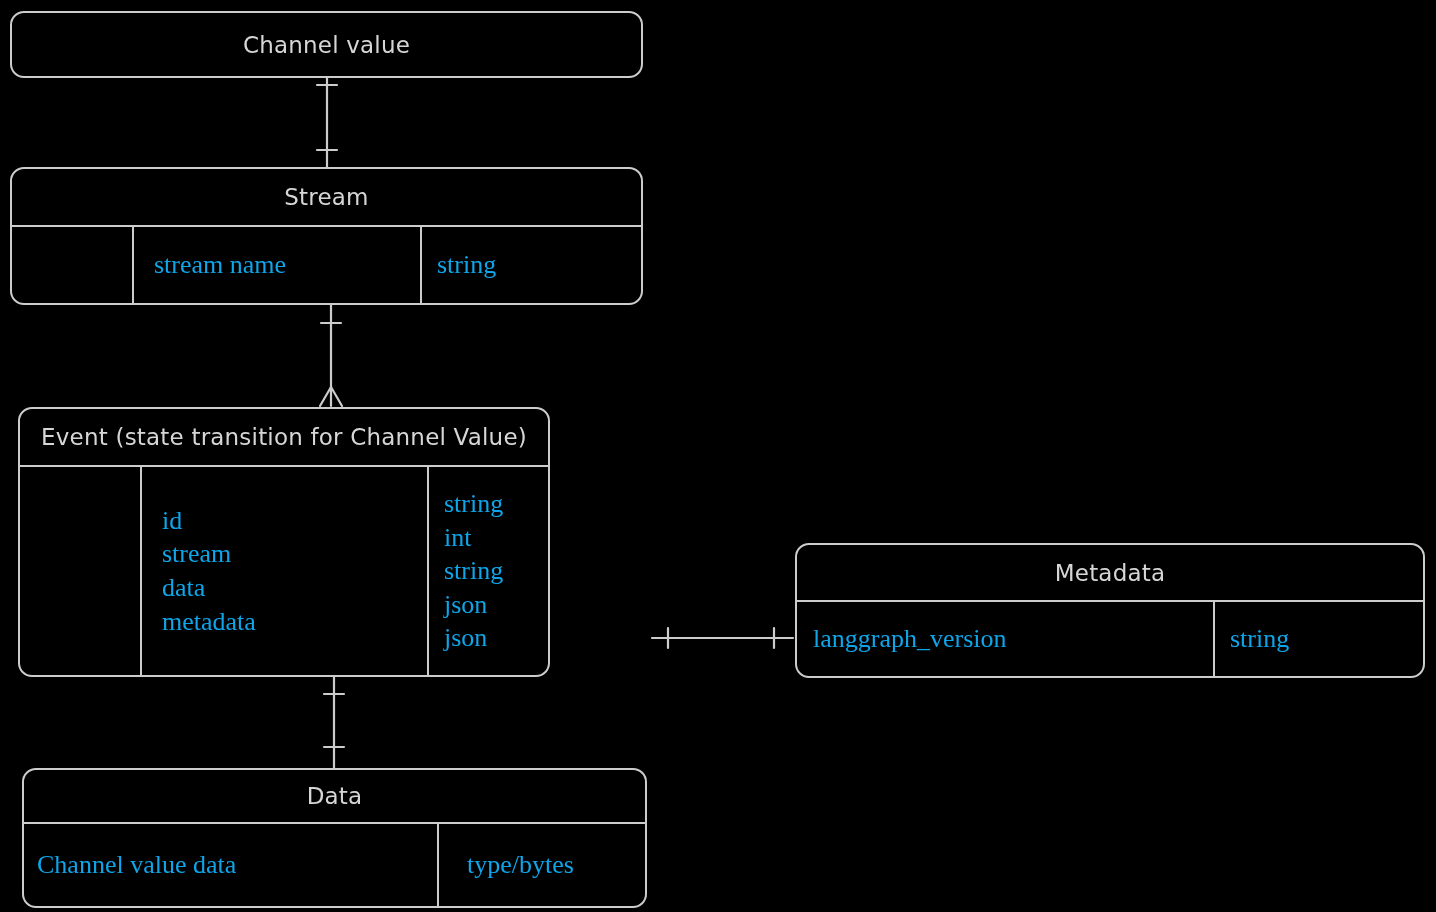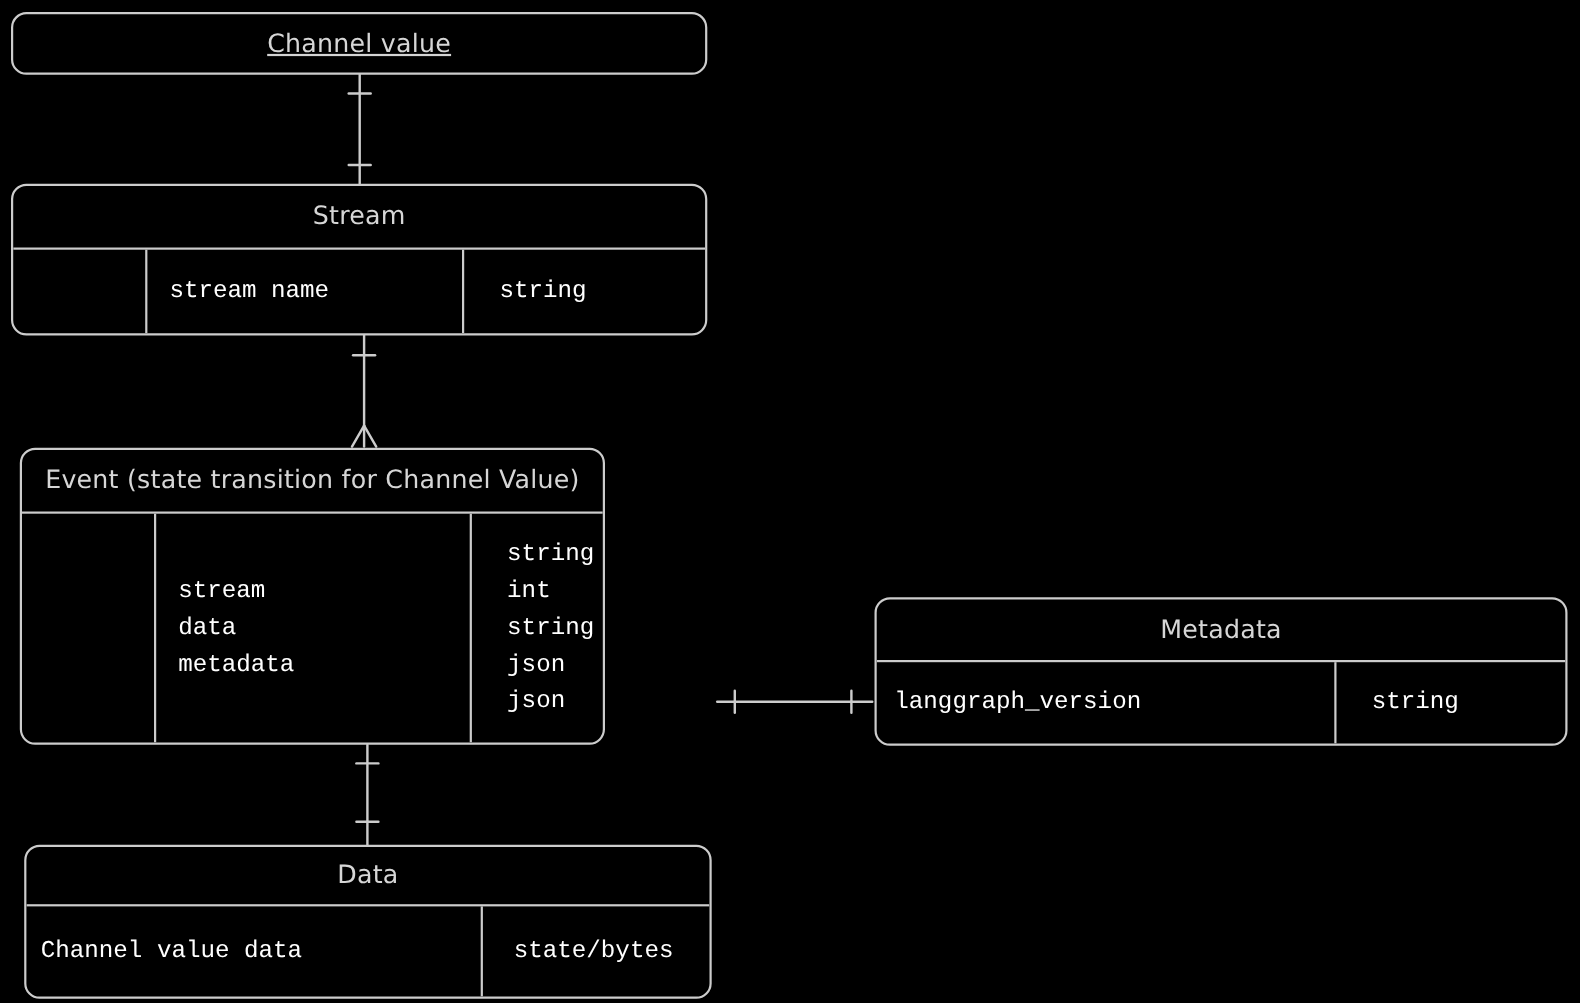--- a/index.html
+++ b/index.html
@@ -62,28 +62,28 @@
   .cell {
     box-sizing: border-box;
     display: flex;
     flex-direction: column;
     justify-content: center;
   }
   .cell + .cell {
     border-left: 2px solid #cccccc;
   }
   .attr-text {
-    font-family: Liberation Mono, monospace;
-    font-size: 22px;
+    font-family: Liberation Serif, serif;
+    font-size: 26px;
     line-height: 33.6px;
-    color: #ffffff;
+    color: #0ea5e9;
     white-space: nowrap;
   }
   .name-cell { padding-left: 20px; }
-  .type-cell { padding-left: 32px; }
+  .type-cell { padding-left: 15px; }
 </style>
 </head>
 <body>
 
 <div class="canvas">
 
   <svg class="connectors" width="1436" height="912" viewBox="0 0 1436 912">
 
     <g>
       <line x1="327" y1="67" x2="327" y2="167"></line>
@@ -105,21 +105,21 @@
       <line x1="774" y1="628" x2="774" y2="648"></line>
     </g>
 
     <g>
       <line x1="334" y1="677" x2="334" y2="768"></line>
       <line x1="324" y1="694" x2="344" y2="694"></line>
       <line x1="324" y1="747" x2="344" y2="747"></line>
     </g>
   </svg>
 
-  <div class="entity" style="left:10px; top:11px; width:633px; height:57px;text-decoration:underline;">
+  <div class="entity" style="left:10px; top:11px; width:633px; height:67px;">
     <div class="entity-title title-only">
       <span>Channel value</span>
     </div>
   </div>
 
   <div class="entity" style="left:10px; top:167px; width:633px; height:138px;">
     <div class="entity-title has-body" style="height:56px;">
       <span>Stream</span>
     </div>
     <div class="entity-body">
@@ -133,20 +133,21 @@
     </div>
   </div>
 
   <div class="entity" style="left:18px; top:407px; width:532px; height:270px;">
     <div class="entity-title has-body" style="height:56px;">
       <span>Event (state transition for Channel Value)</span>
     </div>
     <div class="entity-body">
       <div class="cell key-cell" style="width:120px; flex:0 0 auto;"></div>
       <div class="cell name-cell" style="width:287px; flex:0 0 auto;">
+        <div class="attr-text">id</div>
         <div class="attr-text">stream</div>
         <div class="attr-text">data</div>
         <div class="attr-text">metadata</div>
       </div>
       <div class="cell type-cell" style="flex:1 1 auto;">
         <div class="attr-text">string</div>
         <div class="attr-text">int</div>
         <div class="attr-text">string</div>
         <div class="attr-text">json</div>
         <div class="attr-text">json</div>
@@ -170,18 +171,18 @@
 
   <div class="entity" style="left:22px; top:768px; width:625px; height:140px;">
     <div class="entity-title has-body" style="height:52px;">
       <span>Data</span>
     </div>
     <div class="entity-body">
       <div class="cell name-cell" style="width:413px; flex:0 0 auto; padding-left:13px;">
         <div class="attr-text">Channel value data</div>
       </div>
       <div class="cell type-cell" style="flex:1 1 auto; padding-left:28px;">
-        <div class="attr-text">state/bytes</div>
+        <div class="attr-text">type/bytes</div>
       </div>
     </div>
   </div>
 
 </div>
 
 </body></html>

